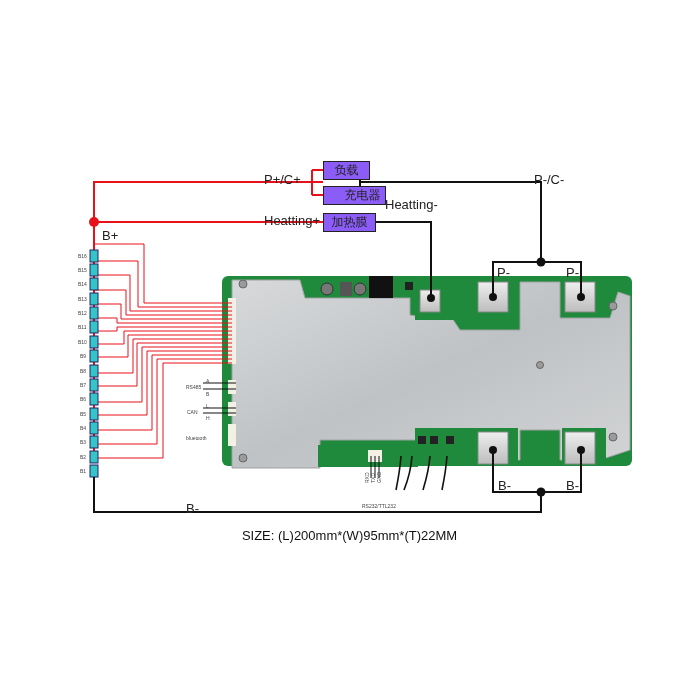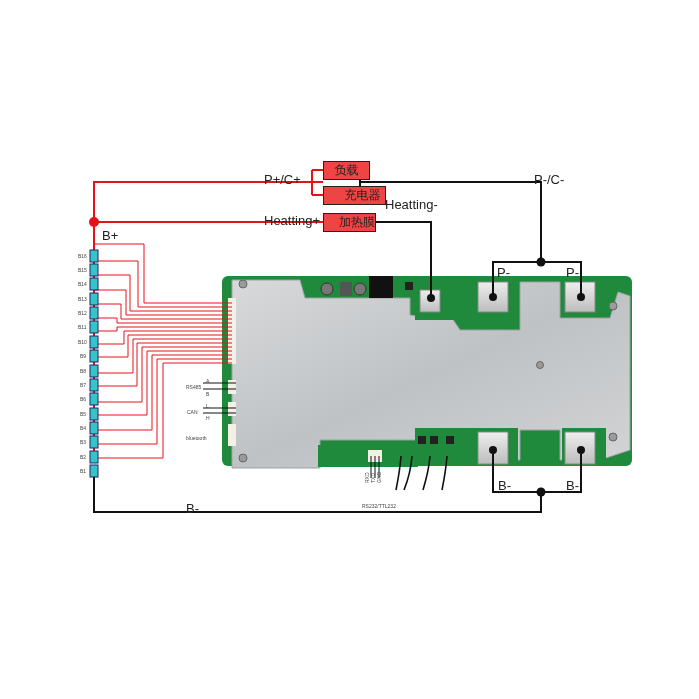--- a/index.html
+++ b/index.html
@@ -1,21 +1,21 @@
 <!DOCTYPE html>
 <html><head>
 <meta charset="utf-8">
 <style>
   html, body { margin:0; padding:0; background:#ffffff; }
   body { width:699px; height:699px; position:relative; overflow:hidden;
          font-family:"Liberation Sans", sans-serif; }
   #stage { position:absolute; left:0; top:0; width:699px; height:699px; }
   .lbl { position:absolute; font-size:13px; color:#222; white-space:nowrap; }
   .lbl.sm { font-size:5px; color:#444; }
-  .cn-box { position:absolute; border:1.5px solid #222; background:#ef4444;
+  .cn-box { position:absolute; border:1.5px solid #222; background:#8b5cf6;
             font-family:"DejaVu Serif", serif; font-size:12px; color:#222;
             text-align:center; line-height:17px; height:17px; }
   .size-caption { position:absolute; left:0; width:699px; top:528px;
                   text-align:center; font-size:13px; color:#111; }
   .board { position:absolute; }
 </style>
 </head>
 <body>
 
 <div id="stage">
@@ -151,21 +151,21 @@
       <circle cx="493" cy="297" r="4"></circle>
       <circle cx="581" cy="297" r="4"></circle>
       <circle cx="493" cy="450" r="4"></circle>
       <circle cx="581" cy="450" r="4"></circle>
       <circle cx="431" cy="298" r="4"></circle>
     </g>
   </svg>
 
   <div class="cn-box" style="left:323px;top:161px;width:45px;">负载</div>
   <div class="cn-box" style="left:323px;top:186px;width:45px;padding-left:16px;">充电器</div>
-  <div class="cn-box" style="left:323px;top:213px;width:51px;text-align:right;">加热膜</div>
+  <div class="cn-box" style="left:323px;top:213px;width:51px;">加热膜</div>
 
   <div class="lbl" style="left:264px;top:172px;">P+/C+</div>
   <div class="lbl" style="left:498px;top:172px;margin-left:36px;">P-/C-</div>
   <div class="lbl" style="left:264px;top:213px;">Heatting+</div>
   <div class="lbl" style="left:385px;top:197px;">Heatting-</div>
   <div class="lbl" style="left:102px;top:228px;">B+</div>
   <div class="lbl" style="left:186px;top:501px;">B-</div>
   <div class="lbl" style="left:497px;top:265px;">P-</div>
   <div class="lbl" style="left:566px;top:265px;">P-</div>
   <div class="lbl" style="left:498px;top:478px;">B-</div>
@@ -194,13 +194,14 @@
   <div class="lbl sm" style="left:187px;top:409px;">CAN</div>
   <div class="lbl sm" style="left:206px;top:403px;">L</div>
   <div class="lbl sm" style="left:206px;top:415px;">H</div>
   <div class="lbl sm" style="left:186px;top:435px;">bluetooth</div>
 
   <div class="lbl sm" style="left:364px;top:483px;transform:rotate(-90deg);transform-origin:left top;">RXD</div>
   <div class="lbl sm" style="left:370px;top:483px;transform:rotate(-90deg);transform-origin:left top;">TXD</div>
   <div class="lbl sm" style="left:376px;top:483px;transform:rotate(-90deg);transform-origin:left top;">GND</div>
   <div class="lbl sm" style="left:362px;top:503px;">RS232/TTL232</div>
 
+  <div class="size-caption">SIZE: (L)200mm*(W)95mm*(T)22MM</div>
 </div>
 
 </body></html>

